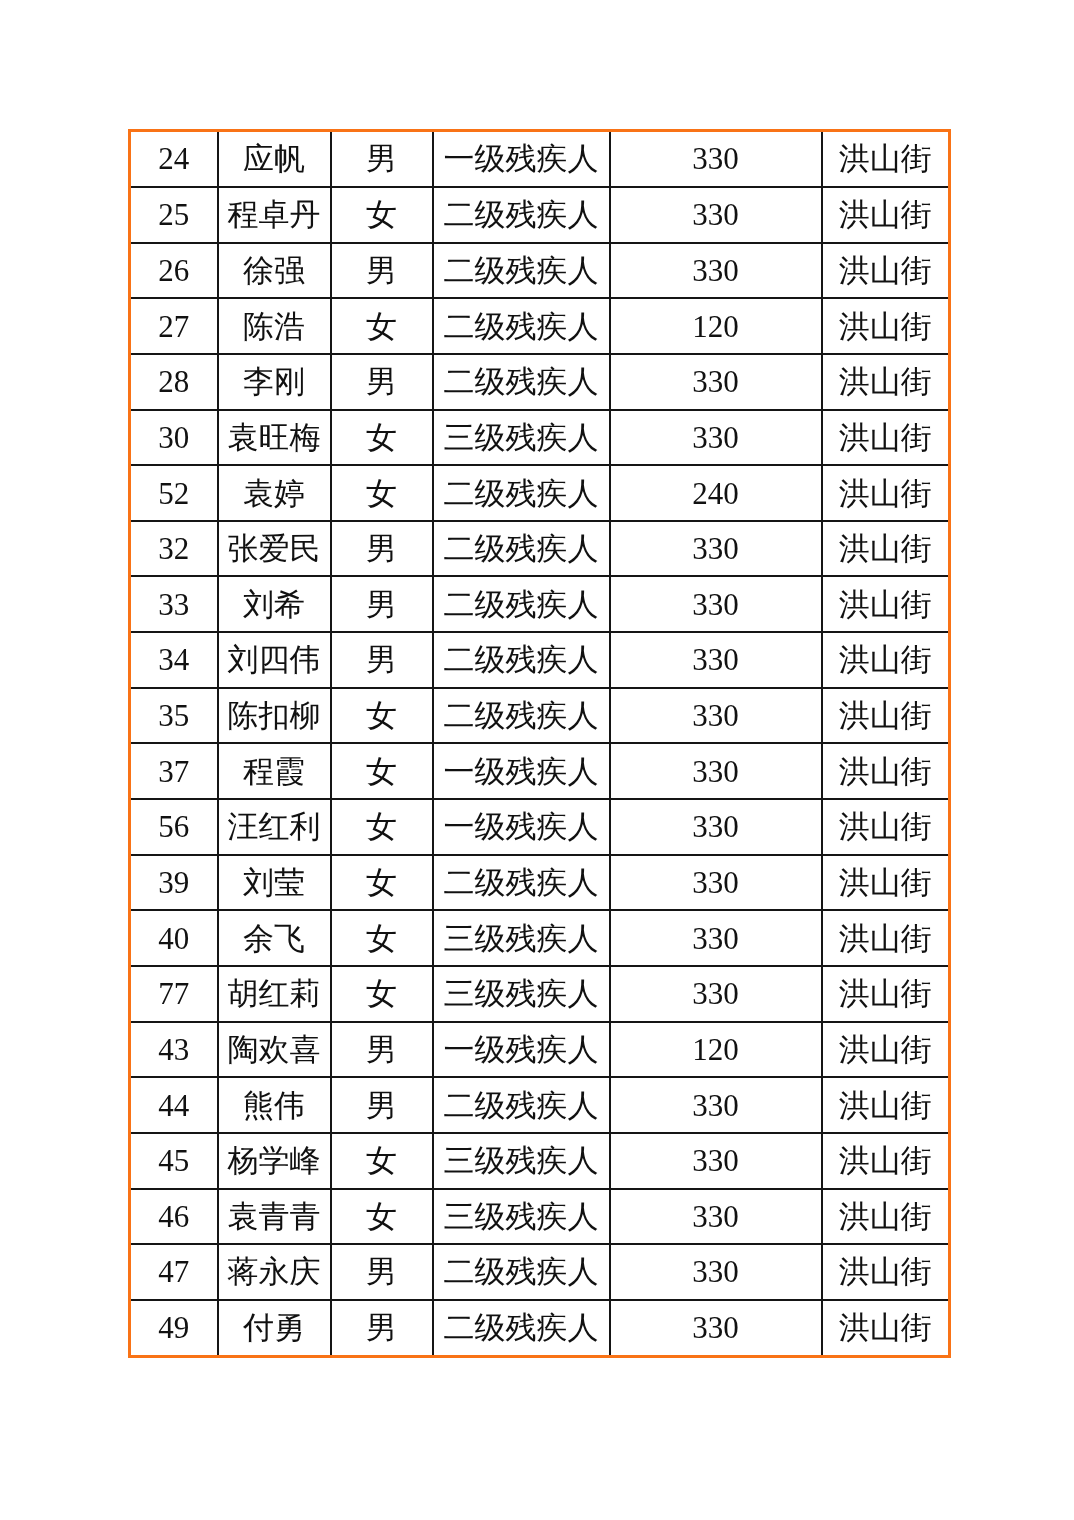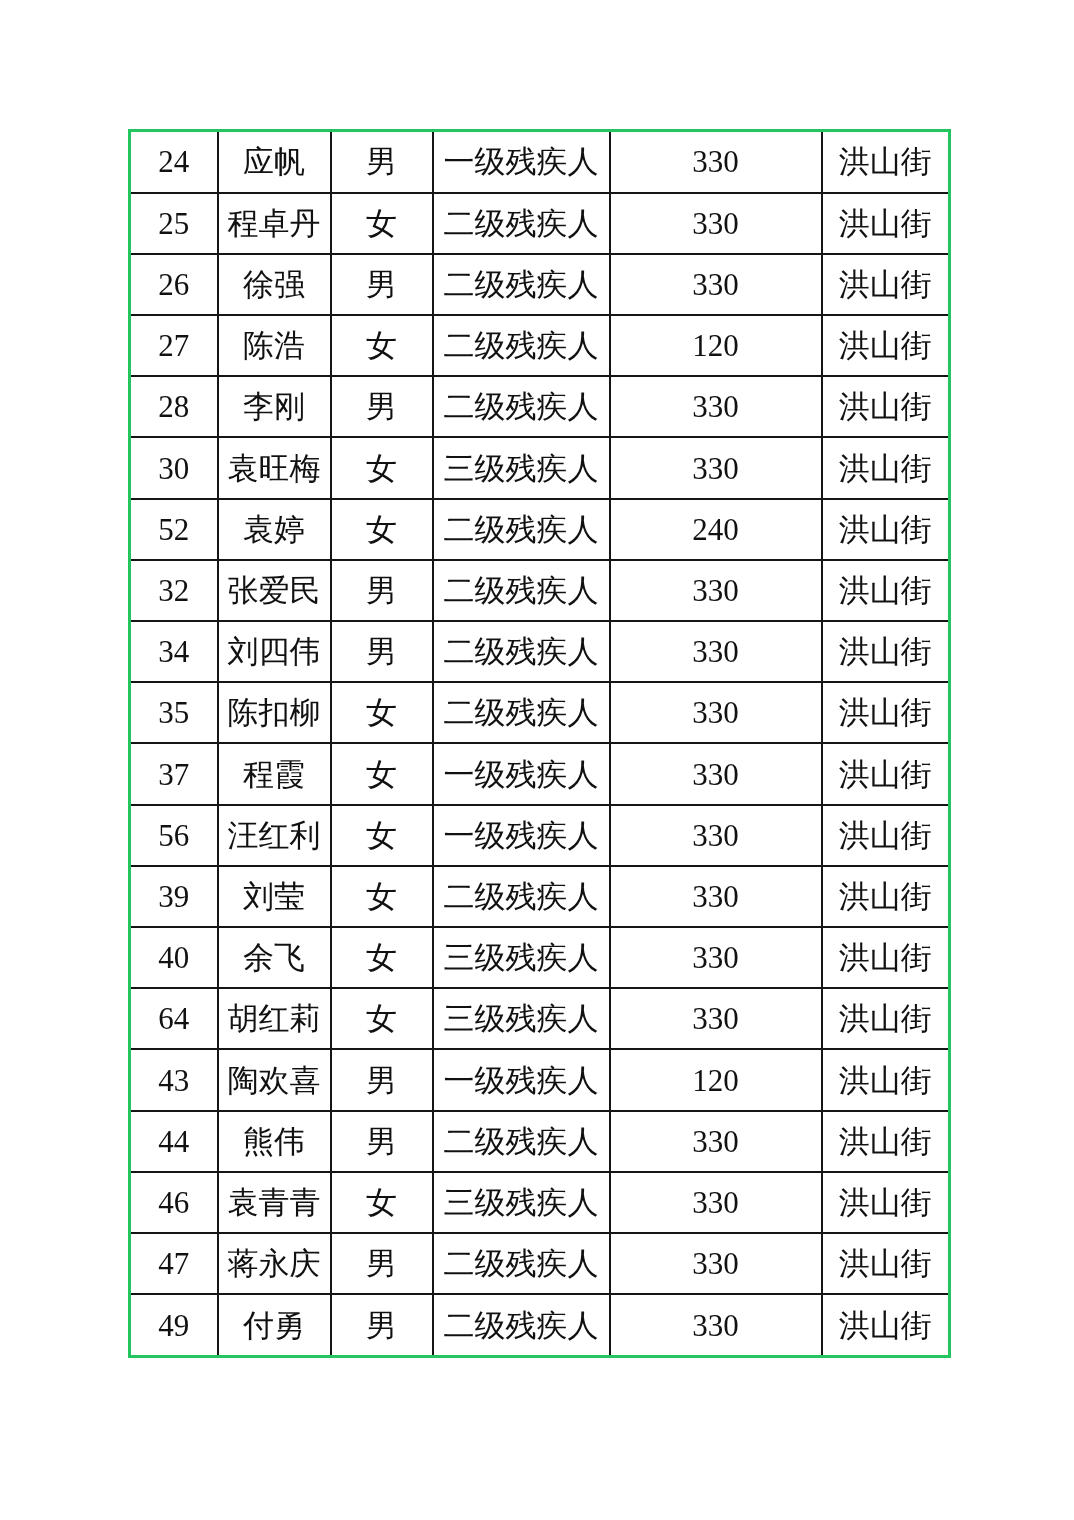--- a/index.html
+++ b/index.html
@@ -22,21 +22,21 @@
     background: #ffffff;
   }
   table.doc-table {
     position: absolute;
     left: 128px;
     top: 129px;
     width: 820px;
     height: 1229px;
     border-collapse: collapse;
     table-layout: fixed;
-    border: 3px solid #22c55e;
+    border: 3px solid #f97316;
   }
   table.doc-table td {
     border: 2px solid #151515;
     text-align: center;
     vertical-align: middle;
     font-size: 31px;
     line-height: 1;
     padding: 0;
     overflow: hidden;
     white-space: nowrap;
@@ -121,20 +121,28 @@
         </tr>
         <tr>
           <td>32</td>
           <td>张爱民</td>
           <td>男</td>
           <td>二级残疾人</td>
           <td>330</td>
           <td>洪山街</td>
         </tr>
         <tr>
+          <td>33</td>
+          <td>刘希</td>
+          <td>男</td>
+          <td>二级残疾人</td>
+          <td>330</td>
+          <td>洪山街</td>
+        </tr>
+        <tr>
           <td>34</td>
           <td>刘四伟</td>
           <td>男</td>
           <td>二级残疾人</td>
           <td>330</td>
           <td>洪山街</td>
         </tr>
         <tr>
           <td>35</td>
           <td>陈扣柳</td>
@@ -169,40 +177,48 @@
         </tr>
         <tr>
           <td>40</td>
           <td>余飞</td>
           <td>女</td>
           <td>三级残疾人</td>
           <td>330</td>
           <td>洪山街</td>
         </tr>
         <tr>
-          <td>64</td>
+          <td>77</td>
           <td>胡红莉</td>
           <td>女</td>
           <td>三级残疾人</td>
           <td>330</td>
           <td>洪山街</td>
         </tr>
         <tr>
           <td>43</td>
           <td>陶欢喜</td>
           <td>男</td>
           <td>一级残疾人</td>
           <td>120</td>
           <td>洪山街</td>
         </tr>
         <tr>
           <td>44</td>
           <td>熊伟</td>
           <td>男</td>
           <td>二级残疾人</td>
+          <td>330</td>
+          <td>洪山街</td>
+        </tr>
+        <tr>
+          <td>45</td>
+          <td>杨学峰</td>
+          <td>女</td>
+          <td>三级残疾人</td>
           <td>330</td>
           <td>洪山街</td>
         </tr>
         <tr>
           <td>46</td>
           <td>袁青青</td>
           <td>女</td>
           <td>三级残疾人</td>
           <td>330</td>
           <td>洪山街</td>

